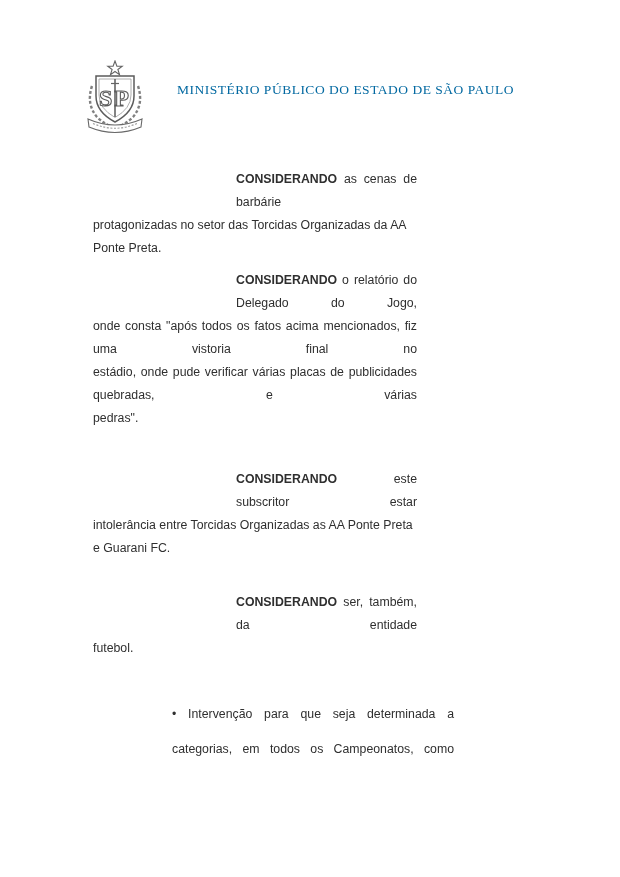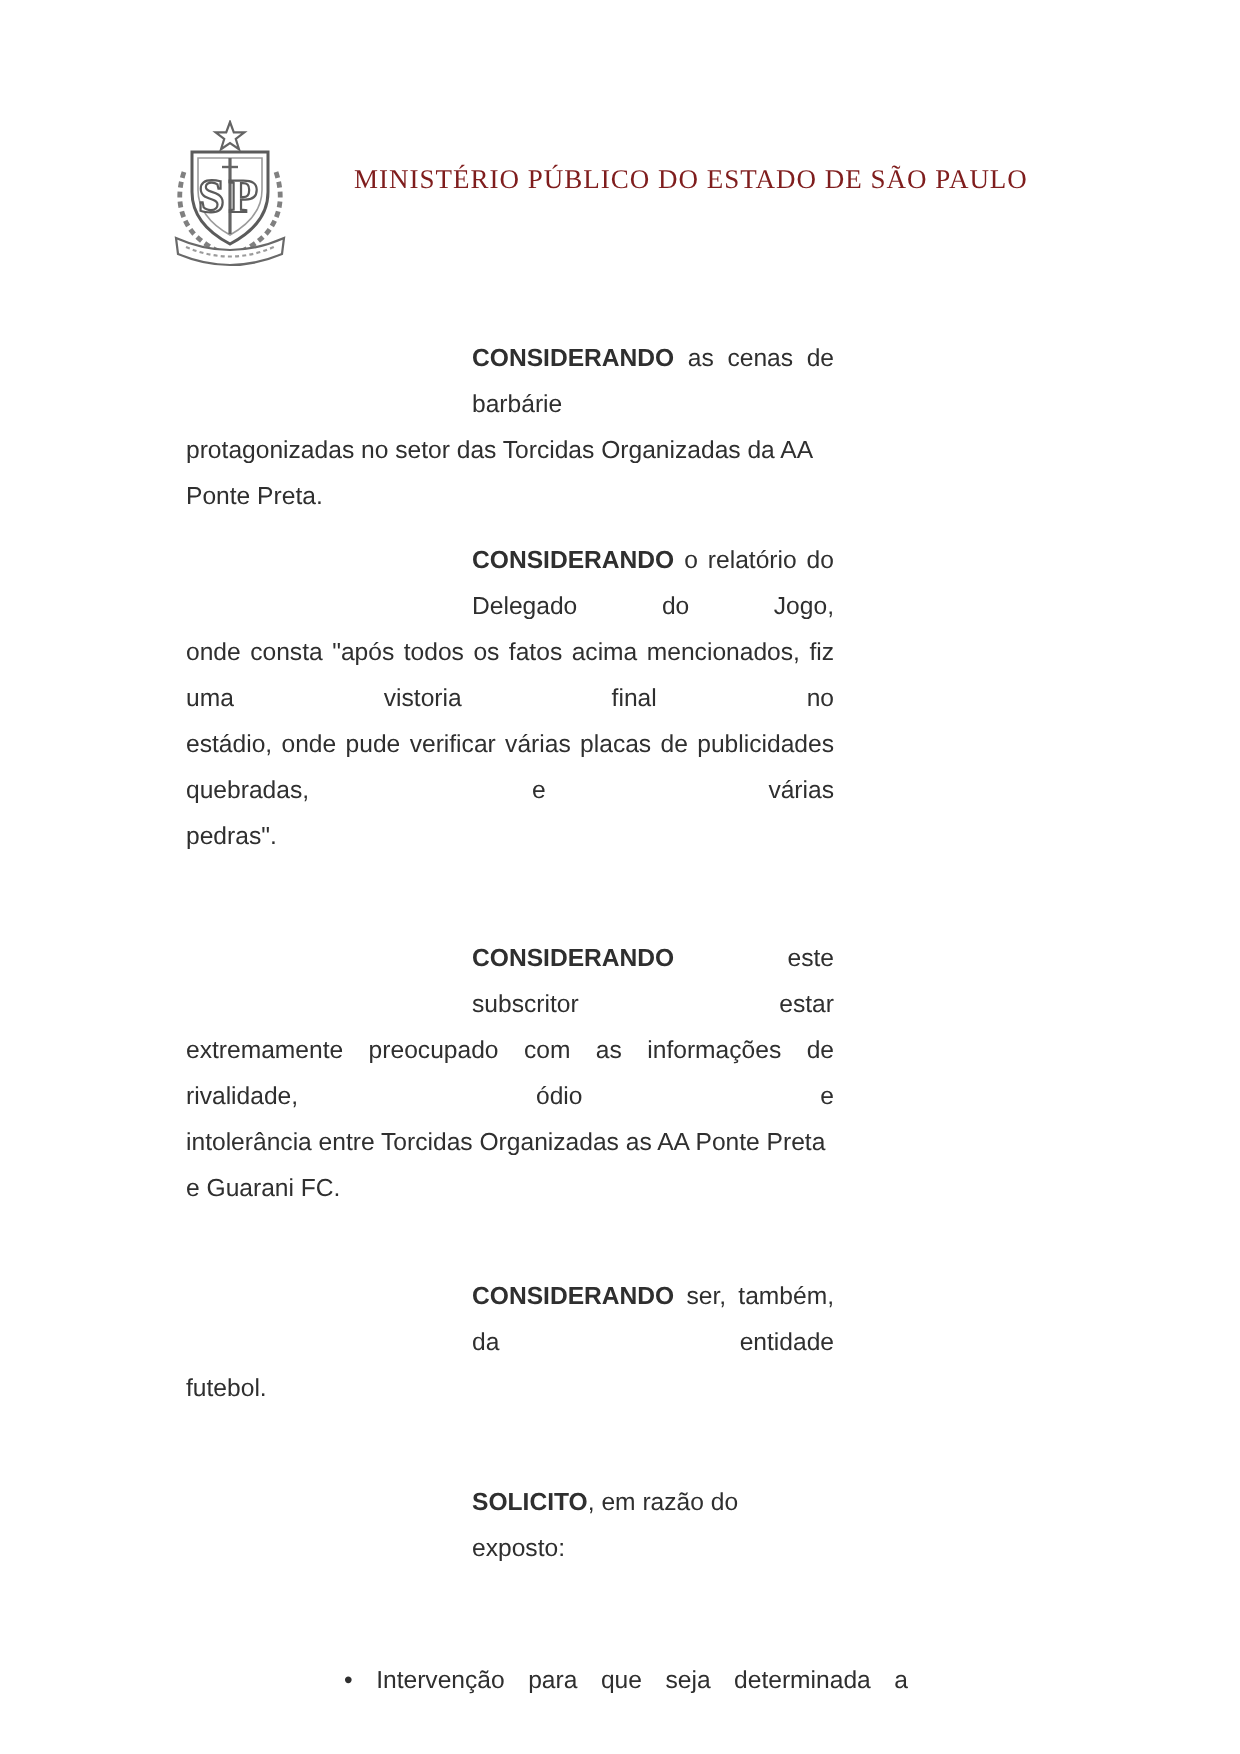--- a/index.html
+++ b/index.html
@@ -22,21 +22,21 @@
     flex: none;
     width: 74px; height: 78px;
     margin-left: -15px;
     opacity: .85;
   }
   .title-wrap { flex: 1; text-align: center; padding-top: 22px; padding-left: 25px; }
   .title {
     font-family: "Liberation Serif", serif;
     font-size: 13.5px;
     letter-spacing: 0.5px;
-    color: #7f1d1d;
+    color: #0369a1;
     white-space: nowrap;
   }
   
   .doc { margin-top: 6px; font-size: 12.3px; line-height: 23px; }
   .line { text-align: left; white-space: normal; }
   .line.fill {
     text-align: justify;
     -moz-text-align-last: justify;
     text-align-last: justify;
   }
@@ -94,28 +94,25 @@
         <div class="line"><span class="r">protagonizadas no setor das Torcidas Organizadas da AA Ponte Preta.</span></div>
       </div>
       <div class="para para-considerando-1">
         <div class="line fill indent"><span class="b">CONSIDERANDO</span><span class="r"> o relatório do Delegado do Jogo,</span></div>
         <div class="line fill"><span class="r">onde consta "após todos os fatos acima mencionados, fiz uma vistoria final no</span></div>
         <div class="line fill"><span class="r">estádio, onde pude verificar várias placas de publicidades quebradas, e várias</span></div>
         <div class="line"><span class="r">pedras".</span></div>
       </div>
       <div class="para para-considerando-3">
         <div class="line fill indent"><span class="b">CONSIDERANDO</span><span class="r"> este subscritor estar</span></div>
-        <div class="line fill"><span class="r">extremamente preocupado com as informações de rivalidade, ódio e</span></div>
         <div class="line"><span class="r">intolerância entre Torcidas Organizadas as AA Ponte Preta e Guarani FC.</span></div>
       </div>
       <div class="para para-considerando-4">
         <div class="line fill indent"><span class="b">CONSIDERANDO</span><span class="r"> ser, também, da entidade</span></div>
         <div class="line"><span class="r">futebol.</span></div>
       </div>
-      <div class="para para-solicito">
-        <div class="line indent"><span class="b">SOLICITO</span><span class="r">, em razão do exposto:</span></div>
-      </div>
       <div class="para para-bullet-intervencao">
         <div class="line fill"><span class="r">•</span><span class="r"> Intervenção para que seja determinada a</span></div>
+        <div class="line fill"><span class="r">categorias, em todos os Campeonatos, como</span></div>
       </div>
     </div>
 
 </div>
 
 </body></html>

